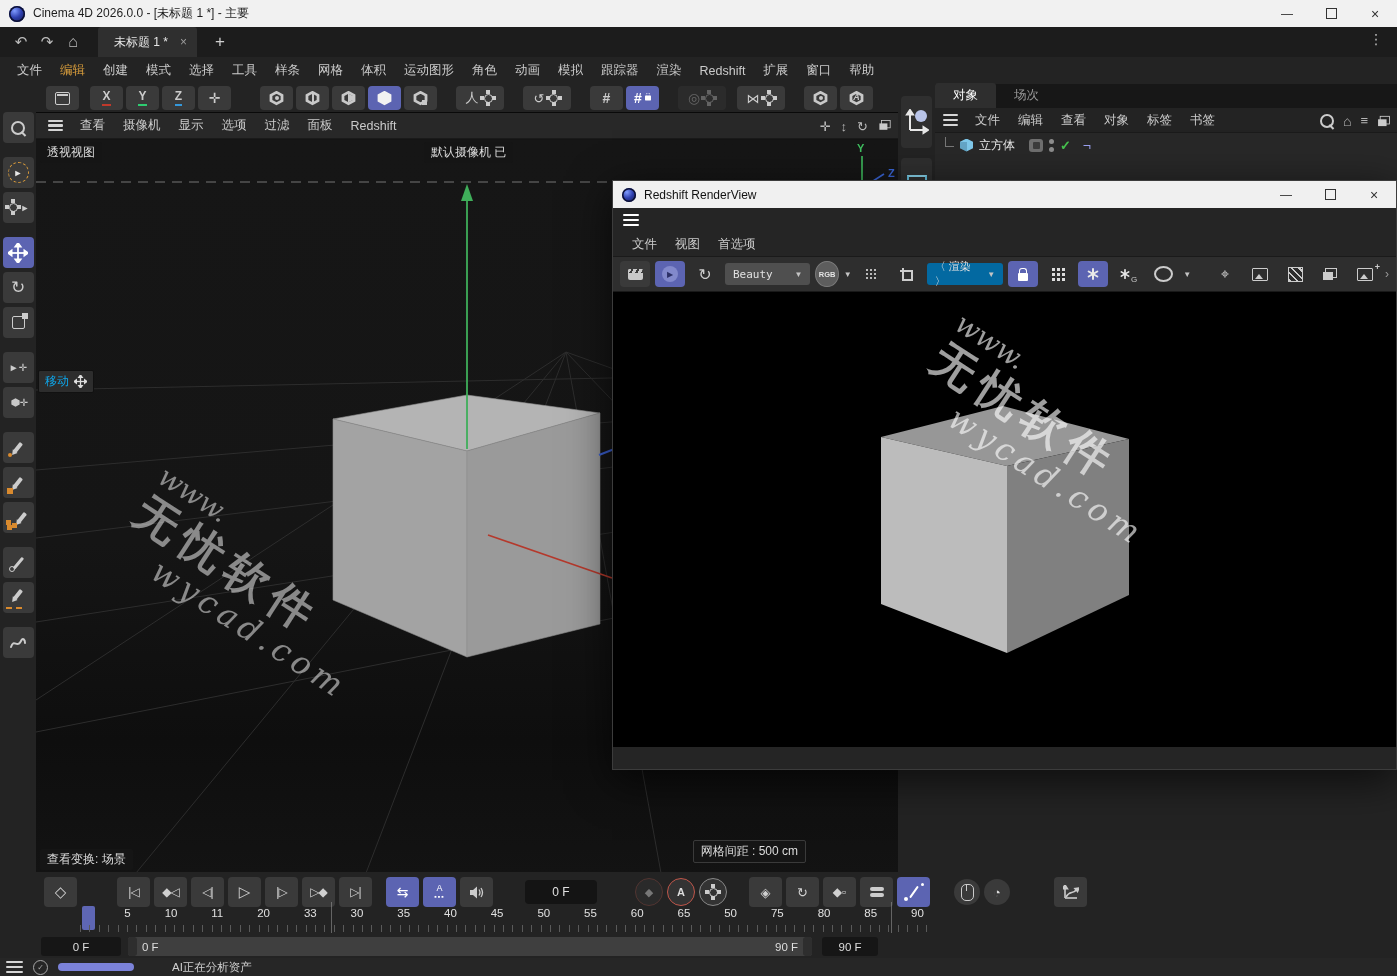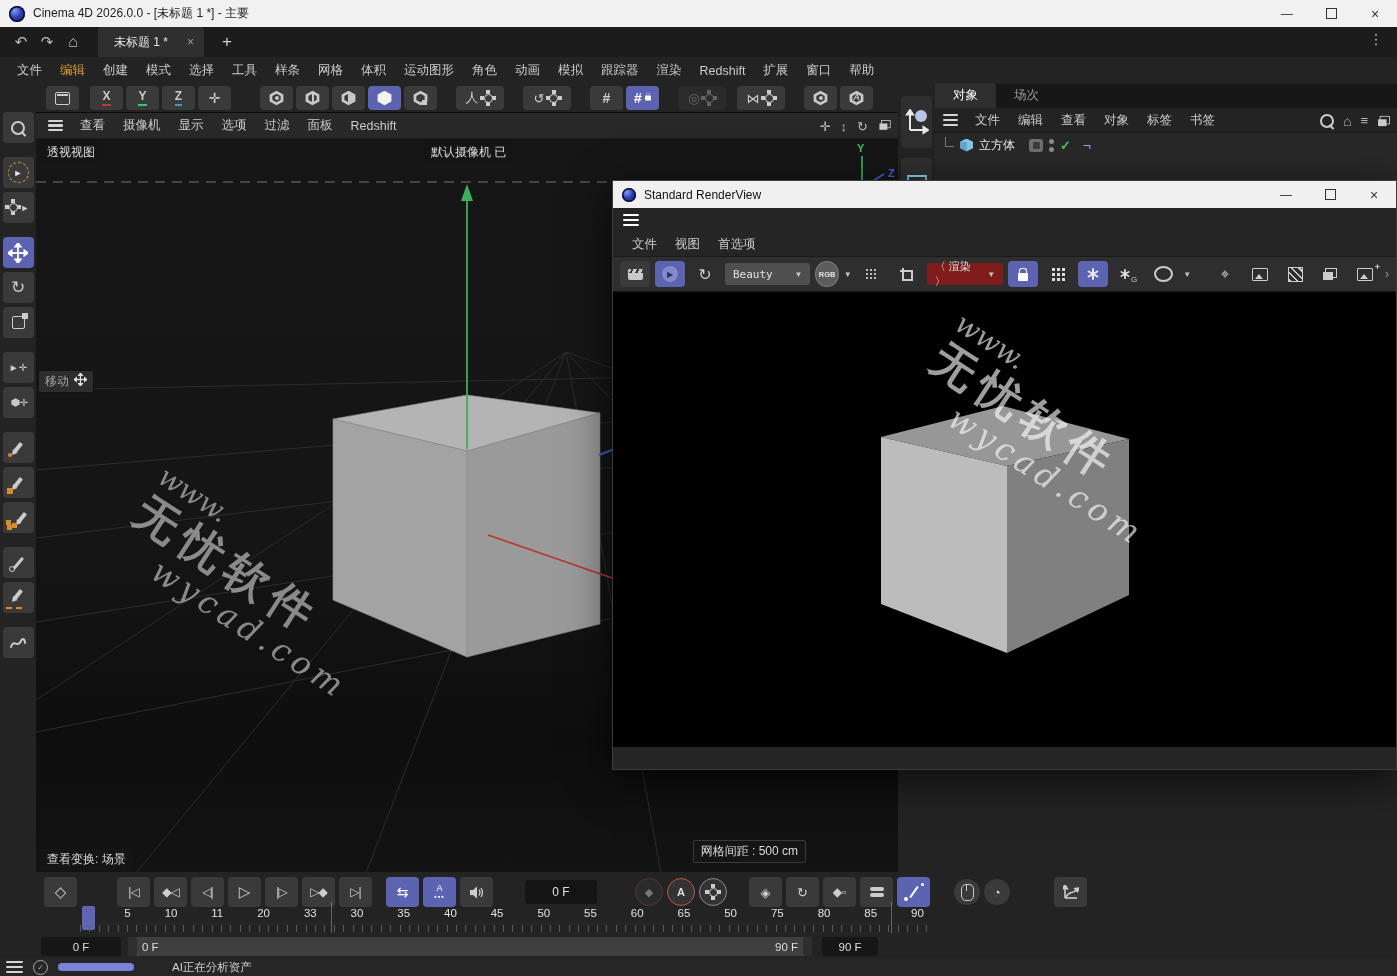--- a/index.html
+++ b/index.html
@@ -6,21 +6,21 @@
   .app{position:relative;width:1397px;height:976px;background:#232323;font-family:"Liberation Sans",sans-serif;overflow:hidden;color:#c8c8c8;font-size:12px;}
   .abs{position:absolute;}
   
   .titlebar{left:0;top:0;width:1397px;height:27px;background:#f1f1f1;color:#1d1d1d;display:flex;align-items:center;}
   .c4dlogo{width:16px;height:16px;border-radius:50%;background:radial-gradient(circle at 35% 30%,#7f9bff 0%,#2e3fae 45%,#10153f 100%);margin:0 8px 0 9px;box-shadow:inset 0 0 0 1.5px #0c1034;}
   .wbtn{width:44px;height:27px;display:flex;align-items:center;justify-content:center;color:#333;font-size:12px;}
   .wbox{width:9px;height:9px;border:1.1px solid #333;}
   
   .tabrow{left:0;top:27px;width:1397px;height:30px;background:#1c1c1c;display:flex;align-items:center;}
   .histbtn{width:26px;height:26px;display:flex;align-items:center;justify-content:center;color:#bdbdbd;font-size:15px;}
-  .doctab{height:30px;background:#2f2f2f;color:#e6e6e6;display:flex;align-items:center;padding:0 10px 0 16px;gap:19px;margin-left:12px;border-radius:3px 3px 0 0;}
+  .doctab{height:30px;background:#2f2f2f;color:#e6e6e6;display:flex;align-items:center;padding:0 10px 0 16px;gap:12px;margin-left:12px;border-radius:3px 3px 0 0;}
   .layouts{position:absolute;right:40px;top:0;height:30px;display:flex;align-items:center;gap:34px;}
   .ltab{color:#b5b5b5;font-size:12px;height:30px;display:flex;align-items:center;}
   .ltab.on{color:#fff;border-bottom:2px solid #8a8fe6;}
   
   .menurow{left:0;top:57px;width:1397px;height:27px;background:#232323;display:flex;align-items:center;padding-left:8px;box-sizing:border-box;}
   .mi{padding:0 9px;color:#cbcbcb;font-size:12.5px;white-space:nowrap;}
   .mi.hl{color:#d89d3c;}
   
   .toolrow{left:0;top:84px;width:1397px;height:28px;background:#232323;display:flex;align-items:center;padding-left:46px;box-sizing:border-box;gap:3px;}
   .tbtn{height:24px;min-width:27px;background:#3a3a3a;border-radius:4px;display:flex;align-items:center;justify-content:center;gap:3px;padding:0 3px;color:#ccc;position:relative;}
@@ -85,21 +85,21 @@
   .ocubes{position:absolute;left:3px;bottom:3px;width:12px;height:10px;}
   .ocubes i{position:absolute;width:5px;height:5px;background:#d98a2e;display:block;}
   .ocubes i:nth-child(1){left:0;top:0;} .ocubes i:nth-child(2){left:6px;top:3px;} .ocubes i:nth-child(3){left:1px;top:5px;}
   .odash{position:absolute;left:3px;bottom:4px;width:16px;border-bottom:2.5px dashed #d98a2e;}
   
   .viewport{left:36px;top:112px;width:862px;height:760px;background:#141414;border-top:1px solid #0a0a0a;}
   .vpmenu{position:absolute;left:0;top:0;width:862px;height:26px;background:#282828;display:flex;align-items:center;padding-left:8px;box-sizing:border-box;border-bottom:1px solid #1a1a1a;}
   .vpnav{position:absolute;right:6px;top:0;height:26px;display:flex;align-items:center;gap:10px;color:#b9b9b9;font-size:13px;}
   .scene{position:absolute;left:0;top:27px;width:862px;height:733px;background:linear-gradient(180deg,#161616 0%,#151515 55%,#0e0e0e 82%,#131313 100%);overflow:hidden;}
   .chip{position:absolute;background:rgba(22,22,22,.92);color:#dcdcdc;font-size:12px;padding:2px 7px;border-radius:2px;white-space:nowrap;}
-  .tooltip{position:absolute;background:#2d2d2d;border:1px solid #111;color:#a3a3a3;font-size:12px;padding:2px 6px;border-radius:2px;display:flex;gap:5px;align-items:flex-start;}
+  .tooltip{position:absolute;background:#2d2d2d;border:1px solid #111;color:#0ea5e9;font-size:12px;padding:2px 6px;border-radius:2px;display:flex;gap:5px;align-items:center;}
   .wm{position:absolute;transform:rotate(33deg);color:rgba(255,255,255,.5);font-family:"DejaVu Serif",serif;line-height:1.12;pointer-events:none;z-index:5;}
   .wm .l1{font-size:28px;font-style:italic;}
   .wm .l2{font-size:44px;letter-spacing:9px;font-weight:bold;}
   .wm .l3{font-size:32px;font-style:italic;letter-spacing:5px;margin-left:46px;}
   
   .rstrip{left:898px;top:84px;width:37px;height:892px;background:#232323;}
   .rsbtn{position:absolute;left:3px;width:31px;height:52px;background:#2f2f2f;border-radius:4px;display:flex;align-items:center;justify-content:center;}
   .cyansq{width:16px;height:14px;border:2.5px solid #66c2e0;border-top-color:#8ad6ee;}
   .rpanel{left:935px;top:84px;width:462px;height:892px;background:#232323;}
   .omtabs{position:absolute;left:0;top:0;width:462px;height:24px;background:#171717;display:flex;align-items:flex-end;}
@@ -616,21 +616,21 @@
         <i></i>
       </span>
     <span class="chkcirc">✓</span>
     <span class="progresspill"></span>
     <span style="color:#cfcfcf;font-size:11.5px;margin-left:28px;">AI正在分析资产</span>
   </div>
 
   <div class="abs rv">
     <div class="rvtitle">
       <span class="c4dlogo" style="width:14px;height:14px;"></span>
-      <span style="font-size:12px;">Standard RenderView</span>
+      <span style="font-size:12px;">Redshift RenderView</span>
       <span style="flex:1"></span>
       <span class="wbtn">—</span>
       <span class="wbtn">
           <i class="wbox"></i>
         </span>
       <span class="wbtn" style="font-size:14px;">×</span>
     </div>
     <div class="rvburger">
       <span class="burger" style="width:16px;">
           <i style="background:#fff;"></i>
@@ -656,21 +656,21 @@
         <span class="ddarrow">▼</span>
       </span>
       <span class="rgbbadge">RGB</span>
       <span class="ddarrow">▼</span>
       <span class="rvbtn">
           <i class="dither"></i>
         </span>
       <span class="rvbtn">
           <i class="crop"></i>
         </span>
-      <span class="dd" style="background:#7f1d1d;width:68px;justify-content:space-between;">
+      <span class="dd" style="background:#0369a1;width:68px;justify-content:space-between;">
         <span>〈 渲染 〉</span>
         <span class="ddarrow">▼</span>
       </span>
       <span class="rvbtn on">
           <i class="lock"></i>
         </span>
       <span class="rvbtn">
           <i class="grid9"></i>
         </span>
       <span class="rvbtn on">

